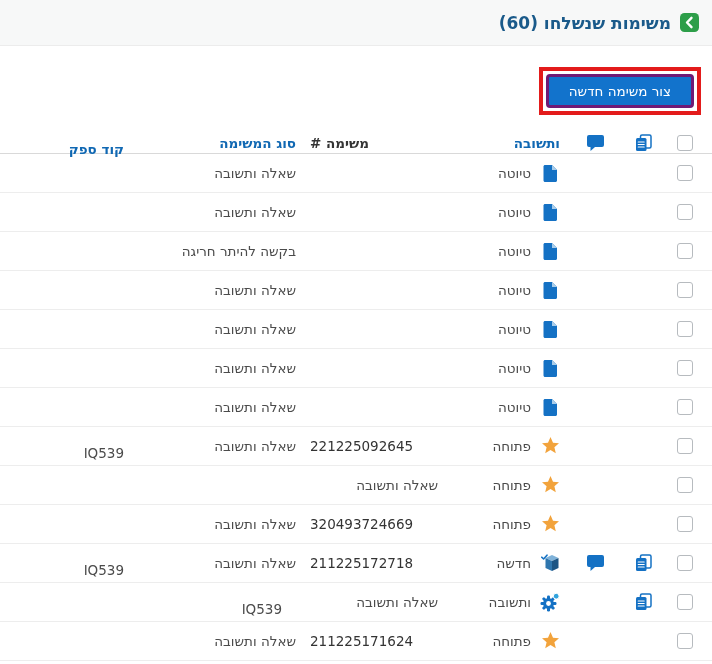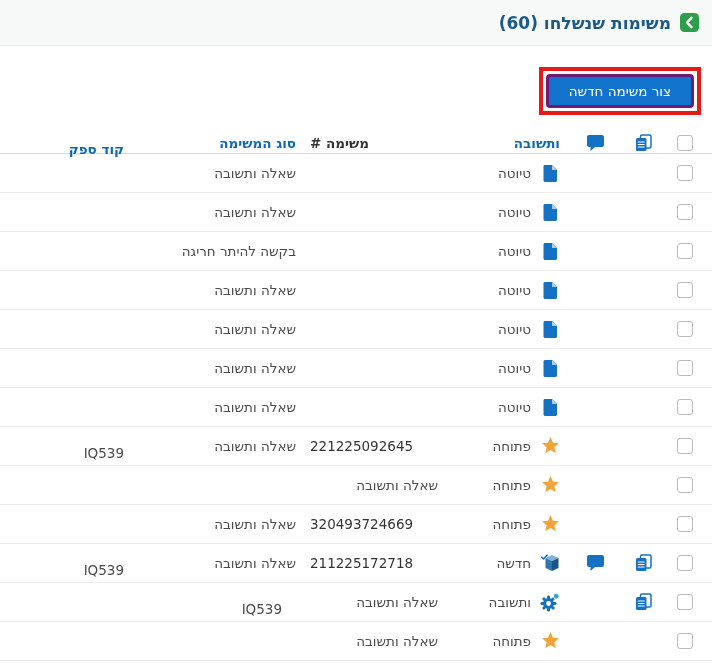--- a/index.html
+++ b/index.html
@@ -357,18 +357,19 @@
     <span class="c-center cicon"></span>
     <span class="c-center cicon"></span>
     <span class="c-status">
       <span class="sicon">
             <svg width="19" height="18" viewBox="0 0 19 18">
               <path d="M9.5 0l2.5 5.8 6 .5-4.6 4 1.4 6-5.3-3.2-5.3 3.2 1.4-6-4.6-4 6-.5z" fill="#f2a33c"></path>
             </svg>
           </span>
       <span>פתוחה</span>
     </span>
+    <span class="c-num">211225171624</span>
     <span class="c-type">שאלה ותשובה</span>
     <span class="c-code"></span>
   </div>
 </div>
 
 </div>
 
 </body></html>

